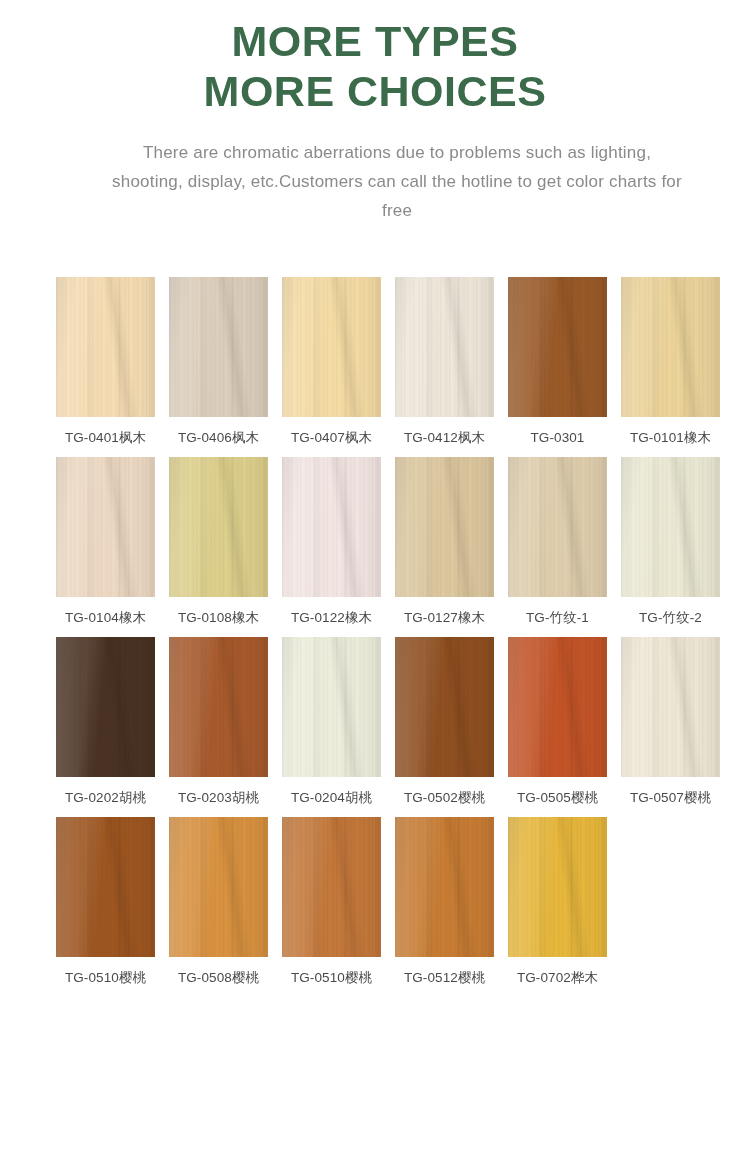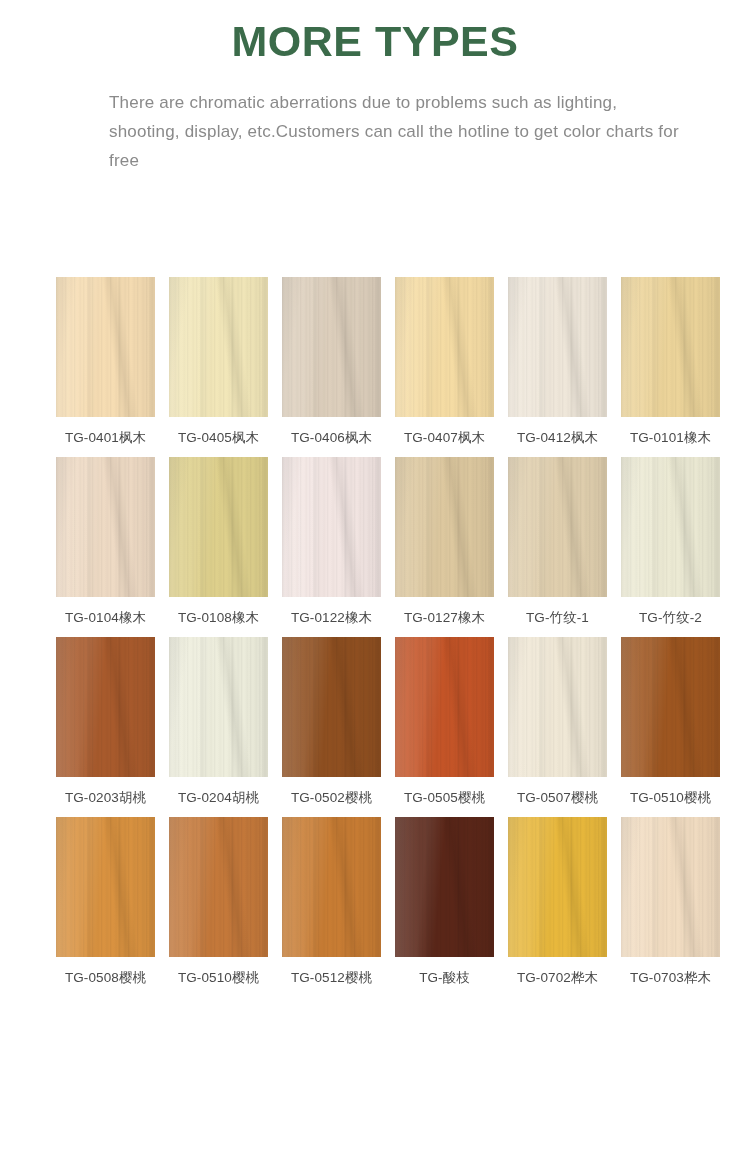--- a/index.html
+++ b/index.html
@@ -33,21 +33,21 @@
     line-height: 50px;
     letter-spacing: 0.5px;
   }
   .title-line {
     display: block;
   }
 
   .subtitle {
     margin: 22px auto 0 auto;
     width: 620px;
-    text-align: left;
+    text-align: center;
     padding-left: 44px;
     box-sizing: border-box;
     color: #8a8a8a;
     font-size: 17px;
     line-height: 29px;
     letter-spacing: 0.2px;
   }
 
   
   .grid {
@@ -123,42 +123,35 @@
   }
 </style>
 </head>
 <body>
 
 <div class="page">
 
   <div class="header">
     <div class="title-block">
       <span class="title-line">MORE TYPES</span>
+      <span class="title-line">MORE CHOICES</span>
     </div>
     <div class="subtitle">There are chromatic aberrations due to problems such as lighting, shooting, display, etc.Customers can call the hotline to get color charts for free</div>
   </div>
 
   <div class="grid">
       <div class="cell">
         <div class="swatch" style="background-color: rgb(246, 221, 179);">
           <div class="grain"></div>
           <div class="streaks"></div>
           <div class="shade"></div>
         </div>
         <div class="caption">TG-0401枫木</div>
       </div>
       <div class="cell">
-        <div class="swatch" style="background-color: rgb(242, 231, 185);">
-          <div class="grain"></div>
-          <div class="streaks"></div>
-          <div class="shade"></div>
-        </div>
-        <div class="caption">TG-0405枫木</div>
-      </div>
-      <div class="cell">
         <div class="swatch" style="background-color: rgb(221, 207, 188);">
           <div class="grain"></div>
           <div class="streaks"></div>
           <div class="shade"></div>
         </div>
         <div class="caption">TG-0406枫木</div>
       </div>
       <div class="cell">
         <div class="swatch" style="background-color: rgb(245, 220, 164);">
           <div class="grain"></div>
@@ -169,20 +162,28 @@
       </div>
       <div class="cell">
         <div class="swatch" style="background-color: rgb(239, 231, 218);">
           <div class="grain"></div>
           <div class="streaks"></div>
           <div class="shade"></div>
         </div>
         <div class="caption">TG-0412枫木</div>
       </div>
       <div class="cell">
+        <div class="swatch" style="background-color: rgb(154, 90, 40);">
+          <div class="grain" style="opacity: 1;"></div>
+          <div class="streaks"></div>
+          <div class="shade"></div>
+        </div>
+        <div class="caption">TG-0301</div>
+      </div>
+      <div class="cell">
         <div class="swatch" style="background-color: rgb(236, 212, 154);">
           <div class="grain"></div>
           <div class="streaks"></div>
           <div class="shade"></div>
         </div>
         <div class="caption">TG-0101橡木</div>
       </div>
       <div class="cell">
         <div class="swatch" style="background-color: rgb(238, 218, 196);">
           <div class="grain"></div>
@@ -225,20 +226,28 @@
       </div>
       <div class="cell">
         <div class="swatch" style="background-color: rgb(236, 234, 212);">
           <div class="grain"></div>
           <div class="streaks"></div>
           <div class="shade"></div>
         </div>
         <div class="caption">TG-竹纹-2</div>
       </div>
       <div class="cell">
+        <div class="swatch" style="background-color: rgb(74, 50, 34);">
+          <div class="grain" style="opacity: 1;"></div>
+          <div class="streaks"></div>
+          <div class="shade"></div>
+        </div>
+        <div class="caption">TG-0202胡桃</div>
+      </div>
+      <div class="cell">
         <div class="swatch" style="background-color: rgb(168, 90, 44);">
           <div class="grain" style="opacity: 1;"></div>
           <div class="streaks"></div>
           <div class="shade"></div>
         </div>
         <div class="caption">TG-0203胡桃</div>
       </div>
       <div class="cell">
         <div class="swatch" style="background-color: rgb(238, 238, 221);">
           <div class="grain"></div>
@@ -297,38 +306,22 @@
       </div>
       <div class="cell">
         <div class="swatch" style="background-color: rgb(200, 124, 51);">
           <div class="grain" style="opacity: 1;"></div>
           <div class="streaks"></div>
           <div class="shade"></div>
         </div>
         <div class="caption">TG-0512樱桃</div>
       </div>
       <div class="cell">
-        <div class="swatch" style="background-color: rgb(90, 38, 24);">
-          <div class="grain" style="opacity: 1;"></div>
-          <div class="streaks"></div>
-          <div class="shade"></div>
-        </div>
-        <div class="caption">TG-酸枝</div>
-      </div>
-      <div class="cell">
         <div class="swatch" style="background-color: rgb(232, 184, 60);">
           <div class="grain" style="opacity: 1;"></div>
           <div class="streaks"></div>
           <div class="shade"></div>
         </div>
         <div class="caption">TG-0702桦木</div>
       </div>
-      <div class="cell">
-        <div class="swatch" style="background-color: rgb(242, 221, 194);">
-          <div class="grain"></div>
-          <div class="streaks"></div>
-          <div class="shade"></div>
-        </div>
-        <div class="caption">TG-0703桦木</div>
-      </div>
     </div>
 
 </div>
 
 </body></html>

